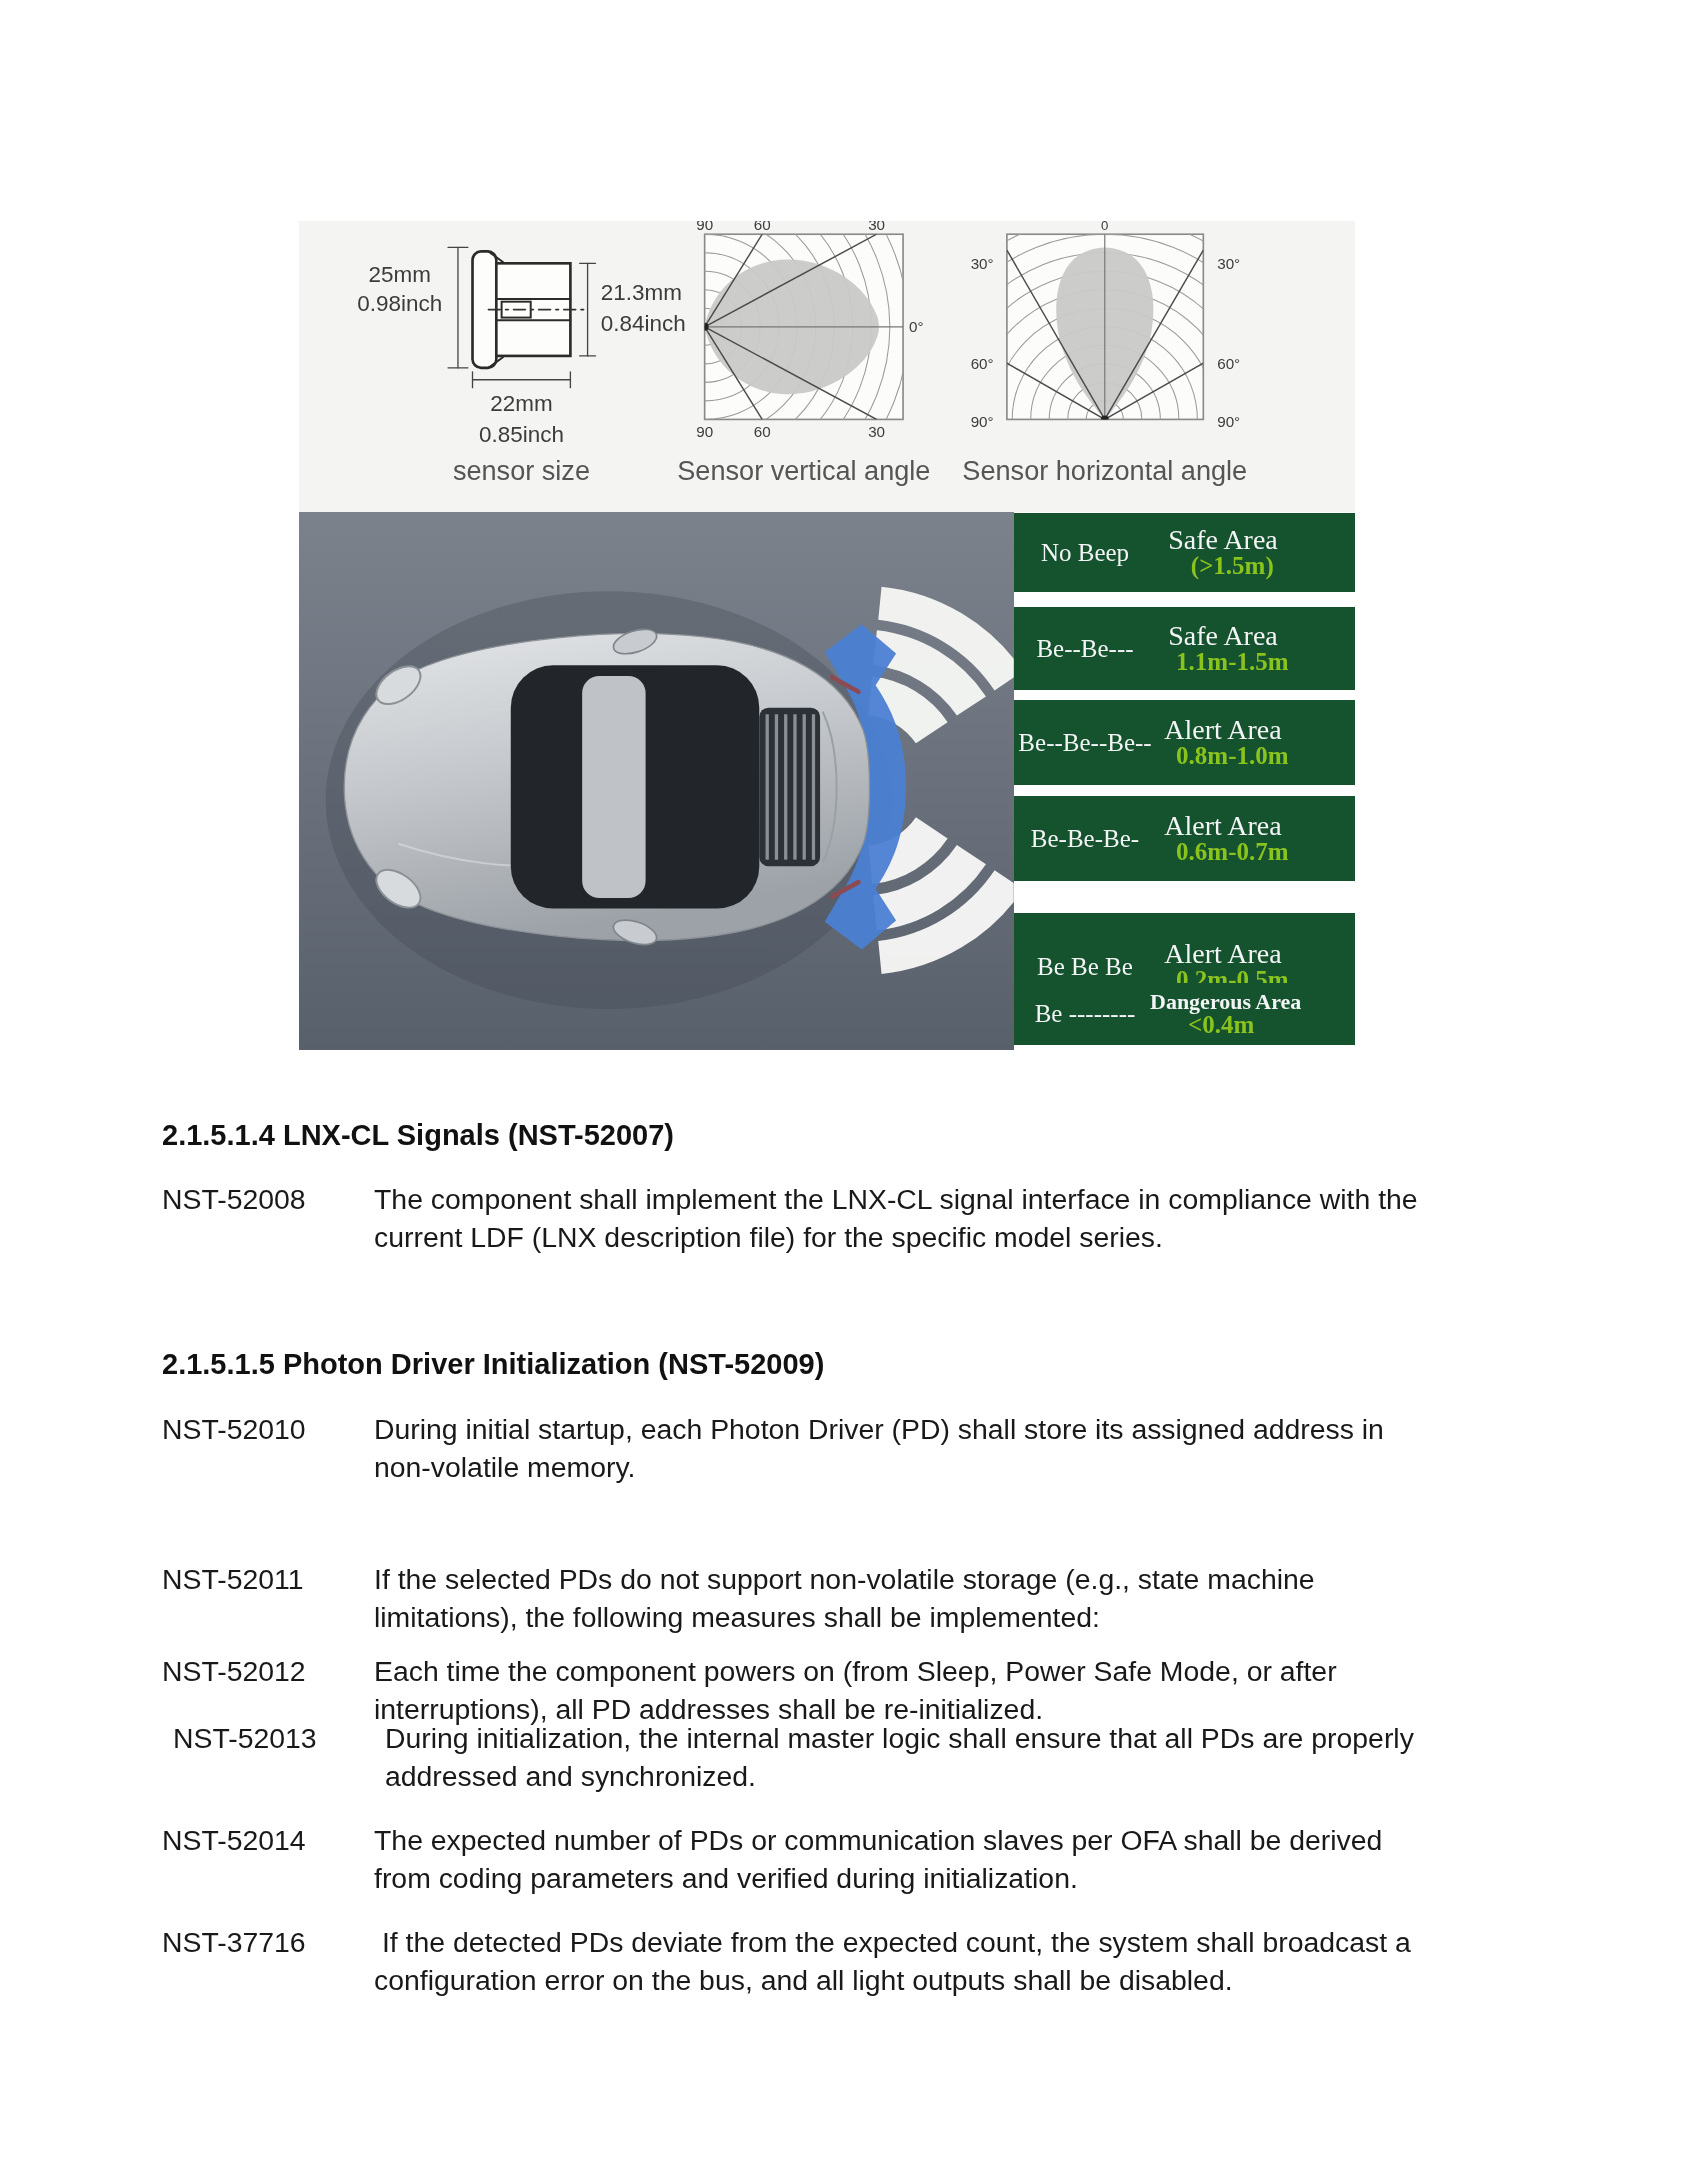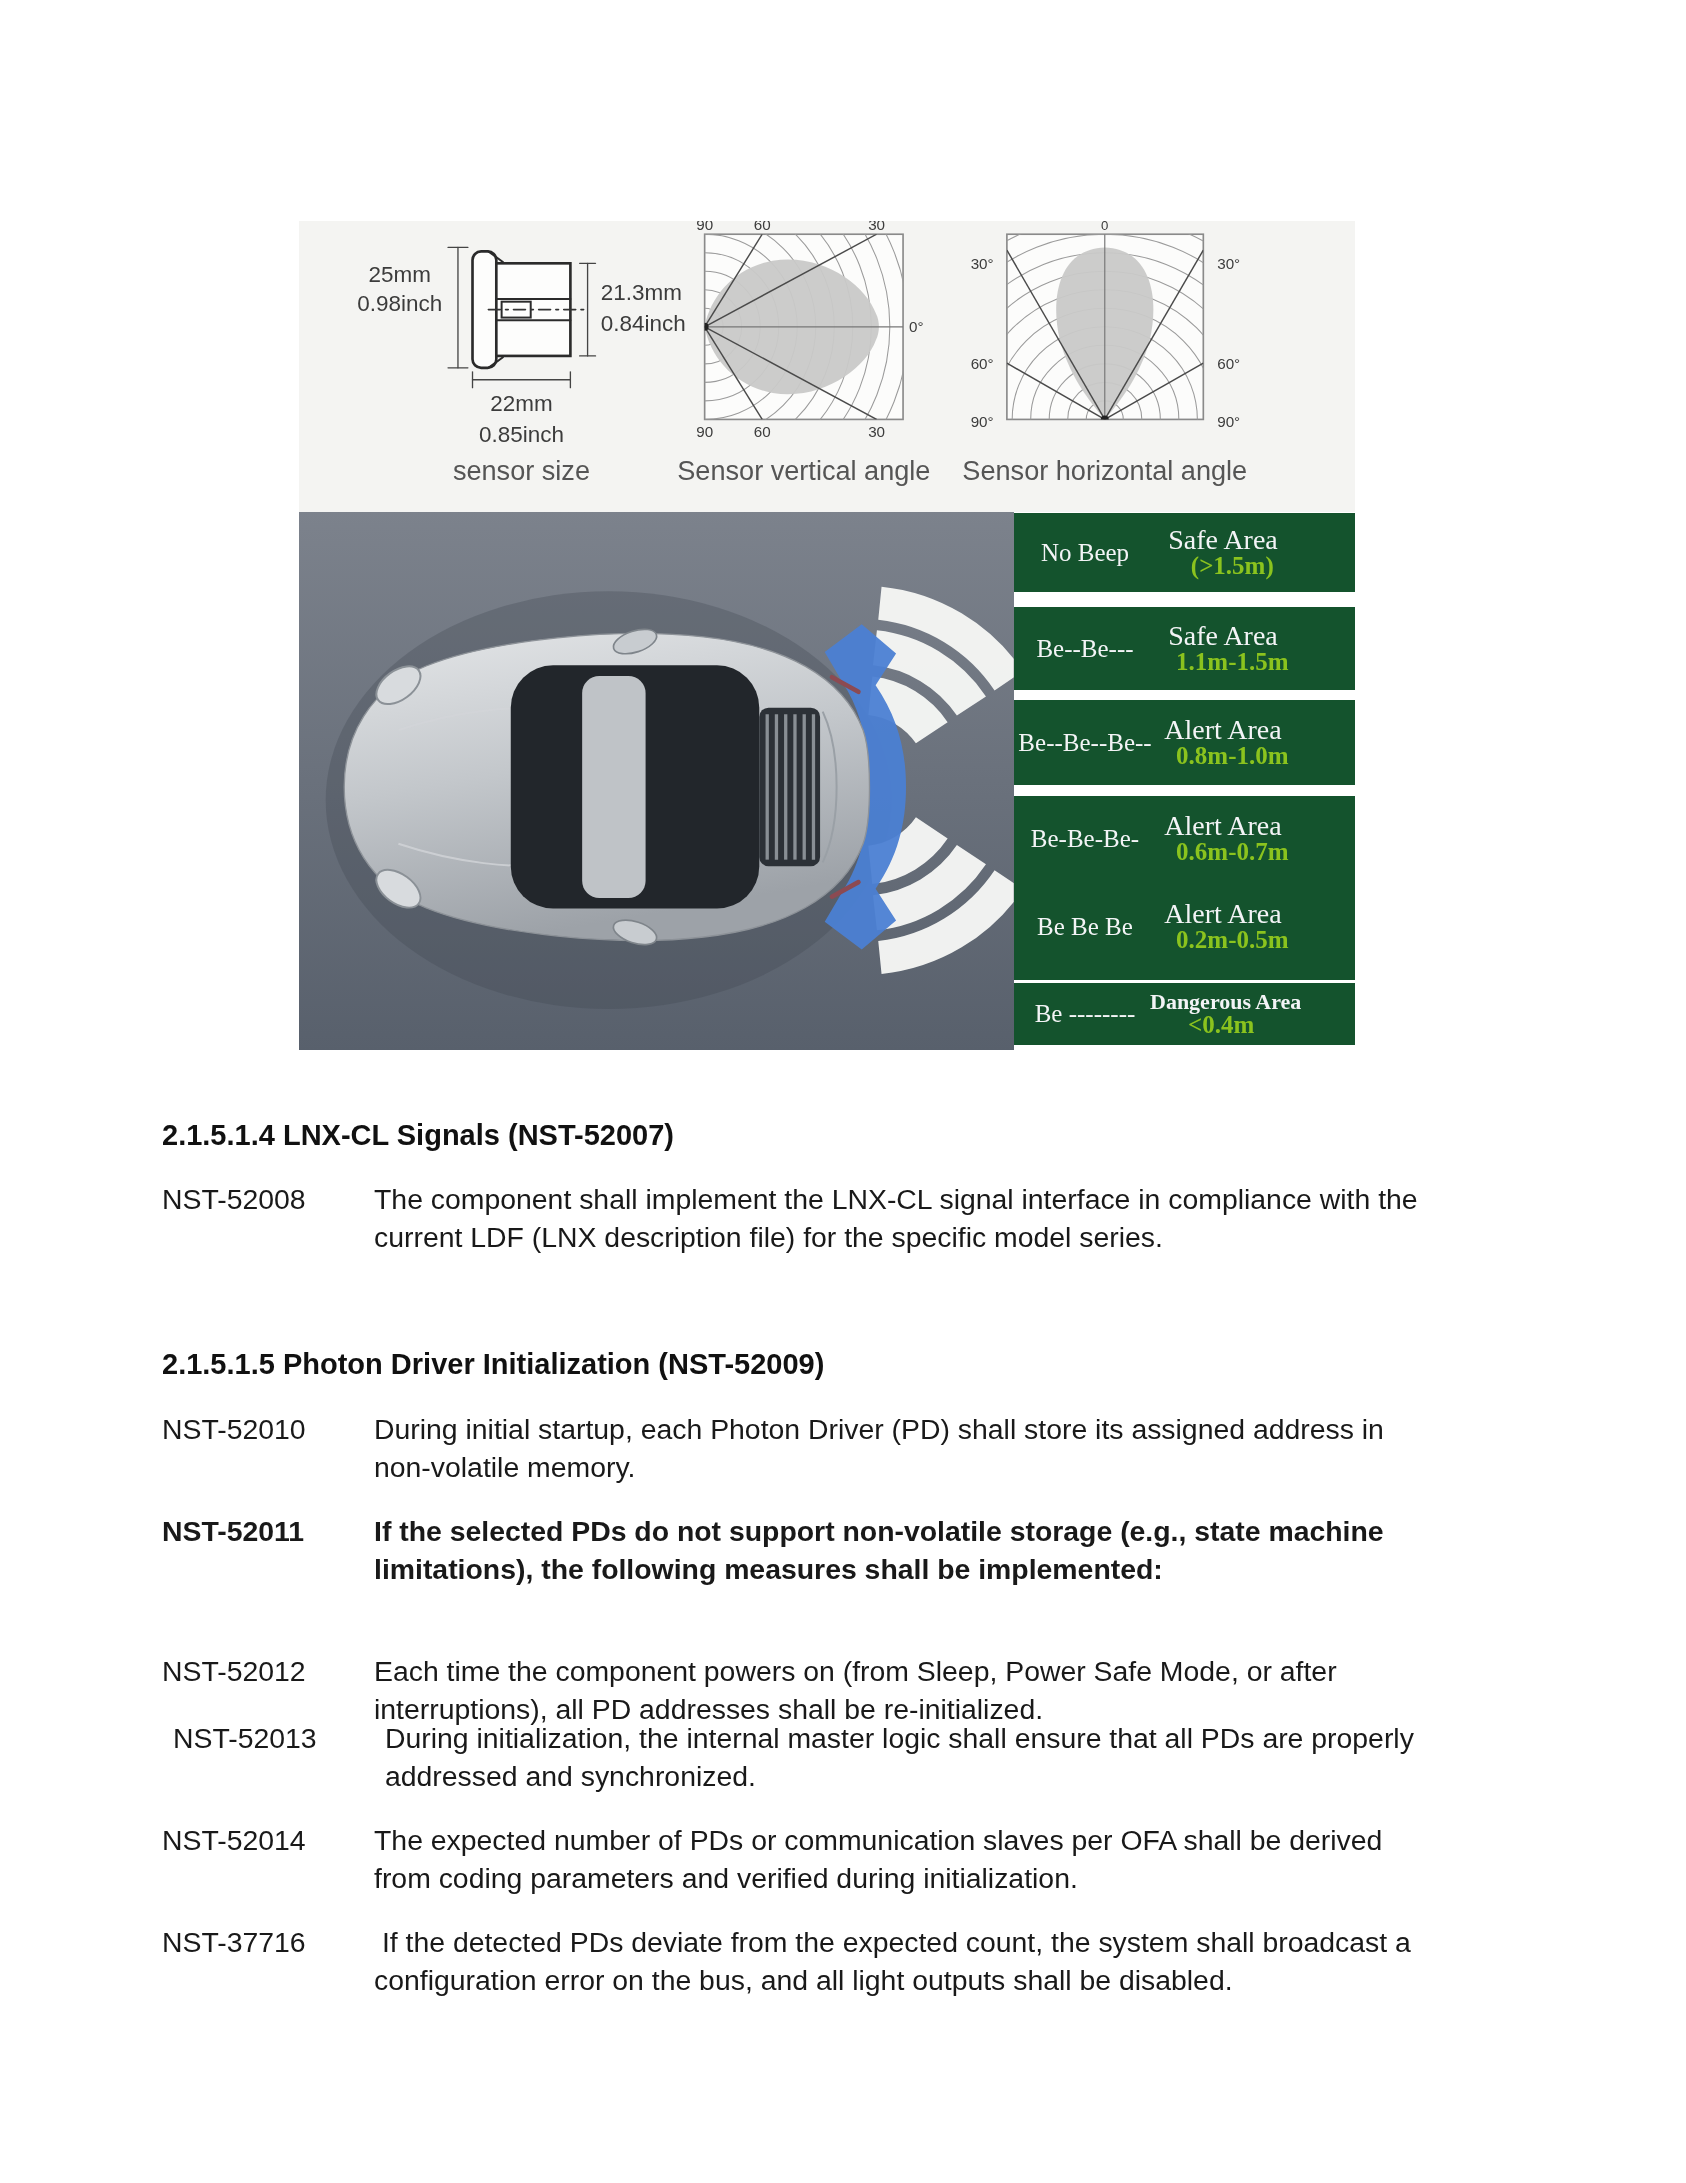--- a/index.html
+++ b/index.html
@@ -15,21 +15,21 @@
   .car-svg{position:absolute;left:0;top:0;}
 
   
   .zones{position:absolute;left:715px;top:0;width:341px;height:538px;background:#ffffff;overflow:hidden;}
   .zone-row{position:absolute;left:0;width:341px;background:#14532d;overflow:hidden;
             font-family:"Liberation Serif",serif;color:#f3f4f6;}
   .zr0{top:1.3px;height:79px;}
   .zr1{top:95px;height:83px;}
   .zr2{top:188px;height:85px;}
   .zr3{top:284px;height:85px;}
-  .zr4{top:361px;height:107px;}
+  .zr4{top:401px;height:107px;}
   .zr5{top:471px;height:62px;}
   .beep{position:absolute;left:0;top:50%;transform:translateY(-50%);width:142px;
         text-align:center;font-size:25px;white-space:nowrap;}
   .area-block{position:absolute;left:136px;top:50%;transform:translateY(-50%);
               width:146px;text-align:center;}
   .area-line{font-size:28px;line-height:30px;}
   .range-line{font-size:25px;line-height:28px;margin-top:-2.6px;transform:translateX(9.3px);
               color:#8bc31e;font-weight:bold;}
   .zr5 .area-block{width:165px;text-align:left;transform:none;top:4px;}
   .zr5 .area-line{white-space:pre-line;font-size:28px;line-height:29px;}
@@ -39,21 +39,21 @@
   
   .doc-heading{position:absolute;left:162px;font-size:29px;font-weight:bold;color:#111;
                white-space:nowrap;line-height:38px;}
   .req{position:absolute;left:162px;line-height:38px;font-size:28.4px;color:#191919;}
   .req-id{position:absolute;left:0;top:0;white-space:nowrap;}
   .req-text{margin-left:212px;white-space:pre-line;}
   #h1{top:1116px;}
   #r52008{top:1180px;}
   #h2{top:1345px;}
   #r52010{top:1410px;}
-  #r52011{top:1512px;font-weight:bold;}
+  #r52011{top:1560px;}
   #r52012{top:1615px;margin-top:37px;}
   #r52013{top:1719px;margin-left:11px;}
   #r52014{top:1821px;}
   #r52015{top:1923px;}
 
   
   text{font-family:"Liberation Sans",sans-serif;}
   .dim-label{font-size:34px;fill:#3c3c3c;}
   .tick-label{font-size:23px;fill:#3c3c3c;}
   .tick-small{font-size:20px;fill:#3c3c3c;}

